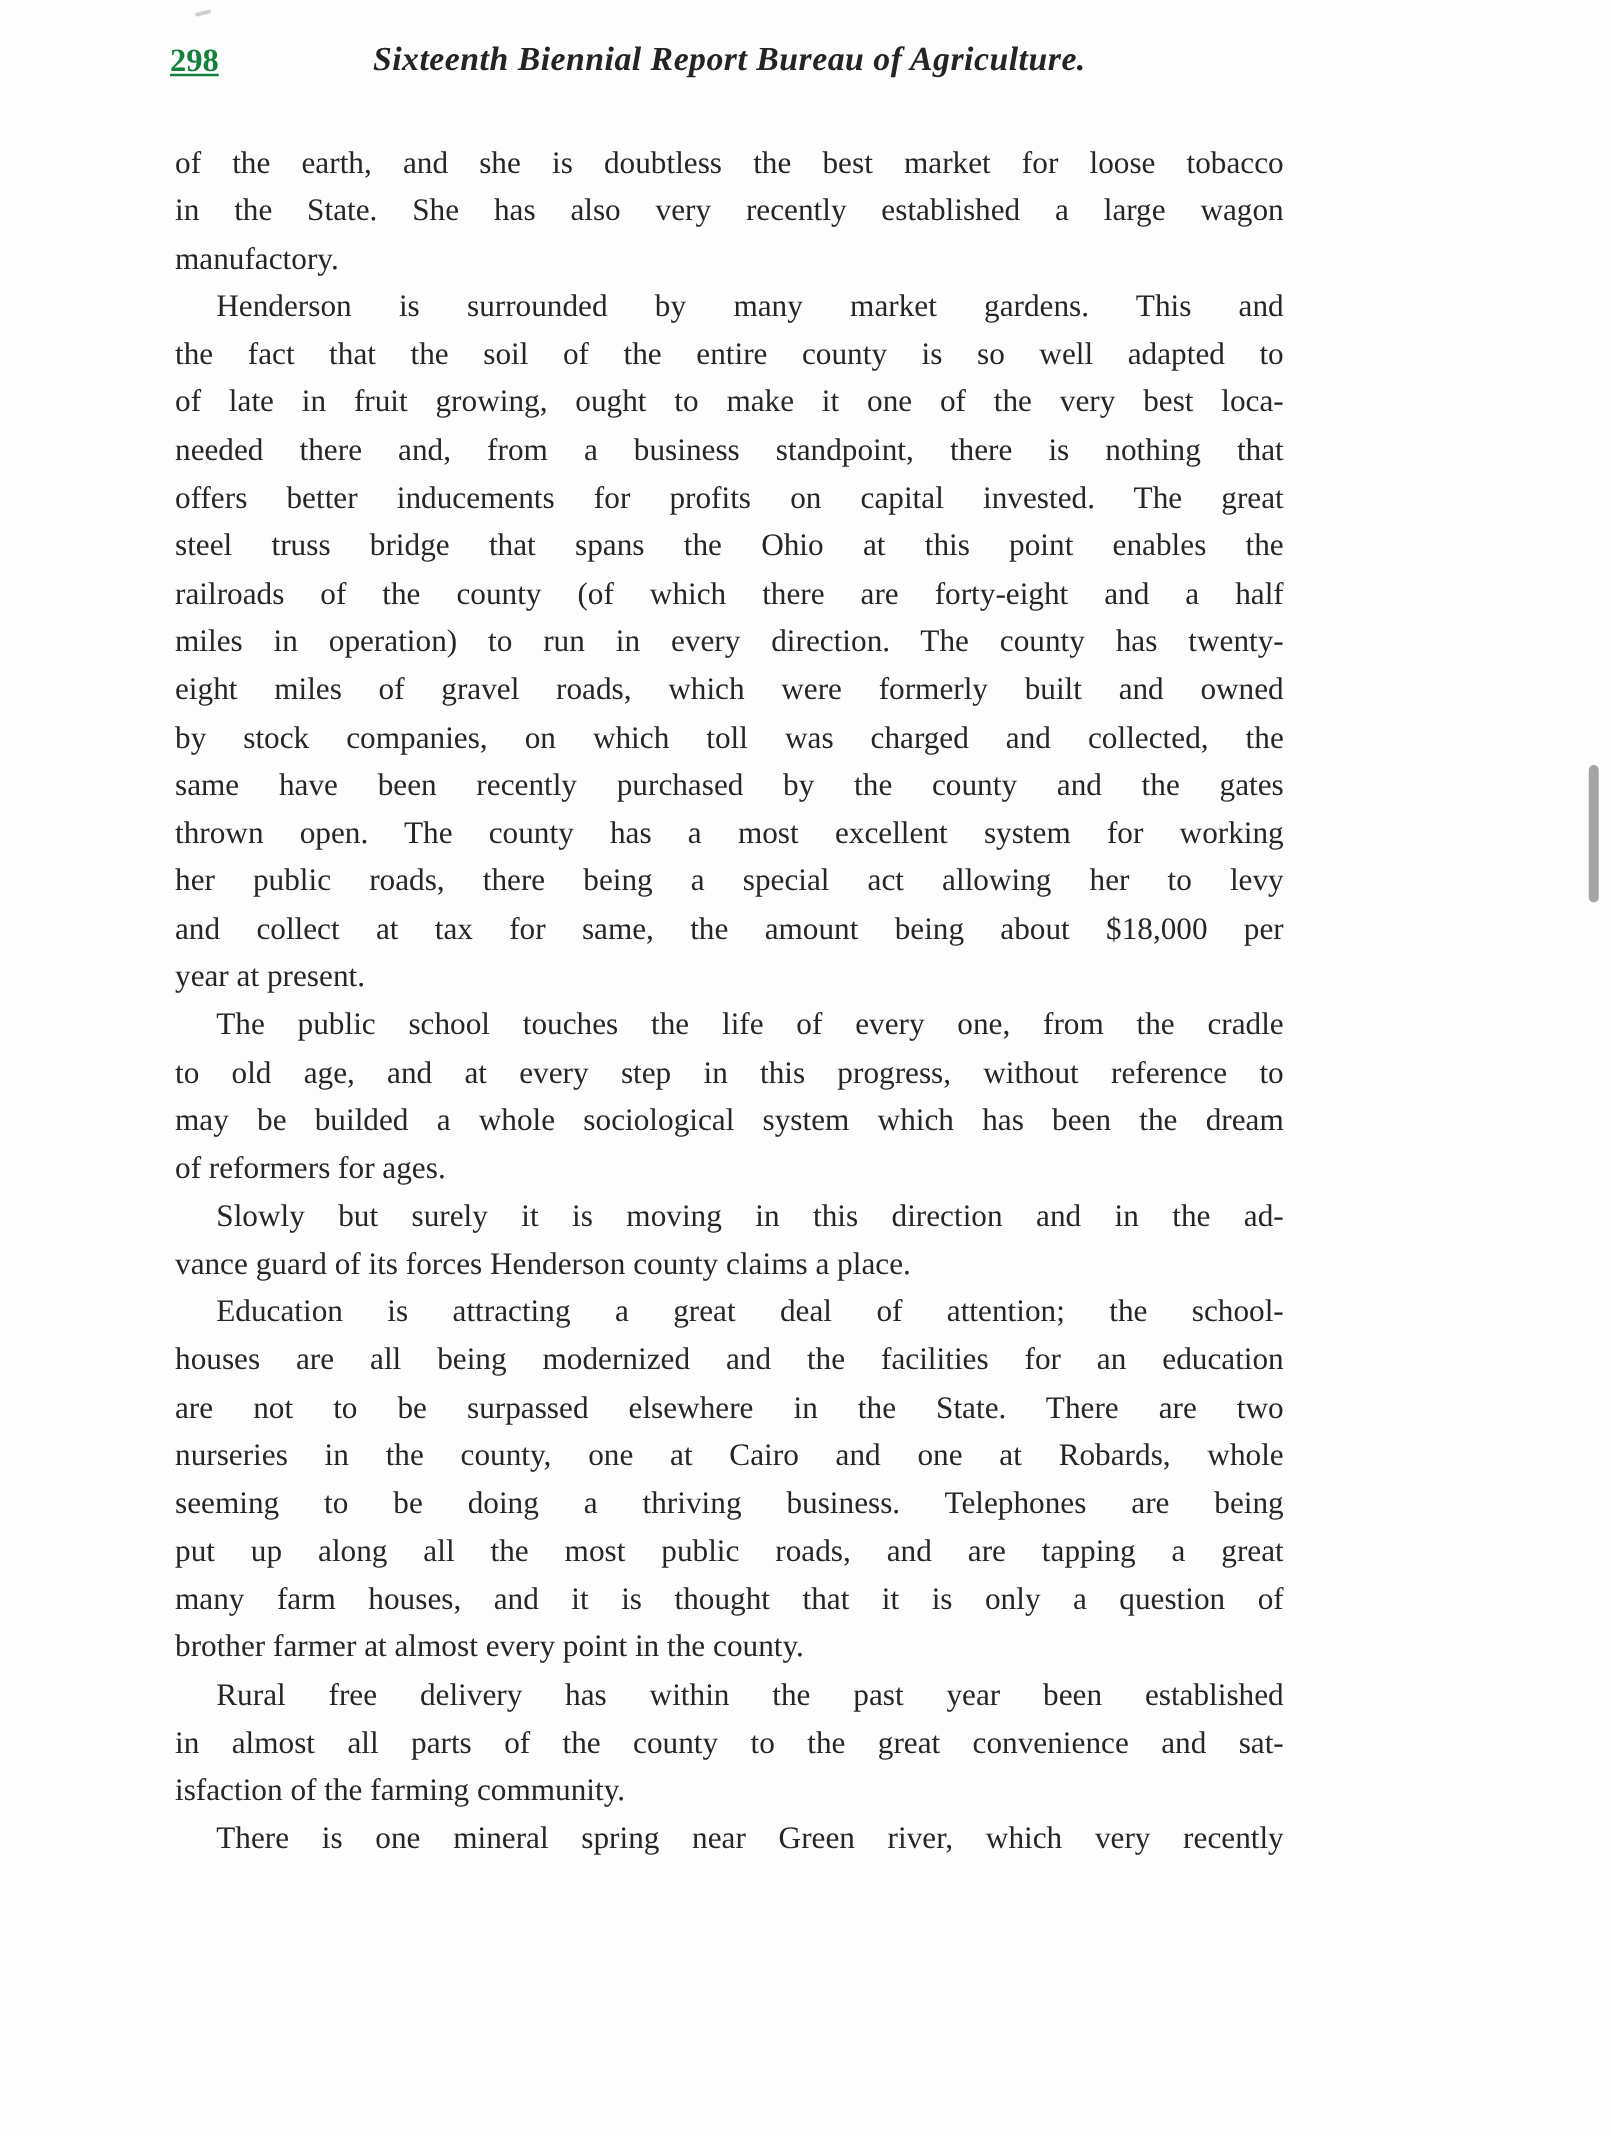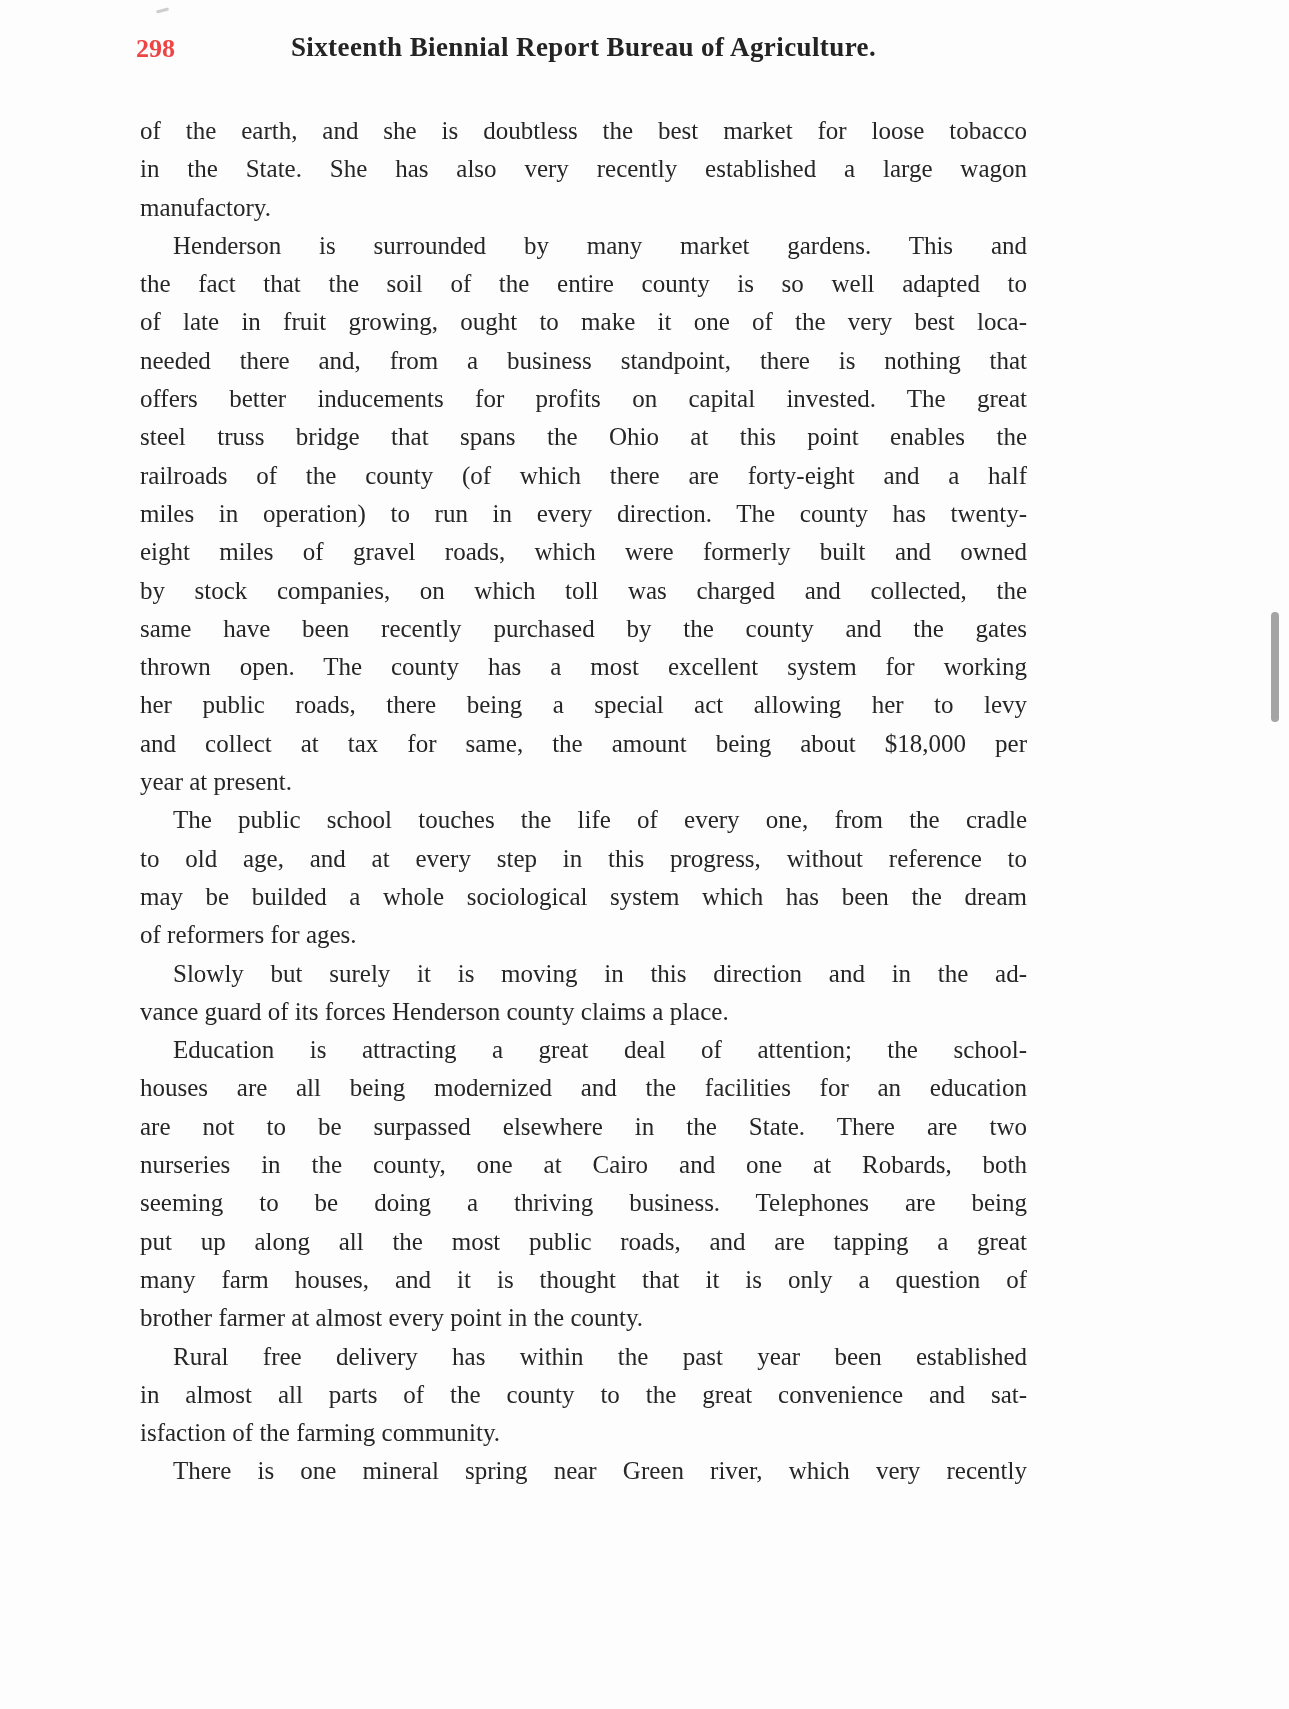--- a/index.html
+++ b/index.html
@@ -18,30 +18,32 @@
     left: 140px;
     width: 887px;
     height: 40px;
   }
   .page-number {
     position: absolute;
     left: -4px;
     top: 2px;
     font-size: 26px;
     font-weight: bold;
-    color: #ef4444;
+    color: #15803d;
+    text-decoration: underline;
   }
   .running-title {
     position: absolute;
     left: 0;
     top: 0;
     width: 100%;
     text-align: center;
     font-size: 27px;
     font-weight: bold;
+    font-style: italic;
     letter-spacing: 0.4px;
     color: #242424;
   }
   .page-text {
     position: absolute;
     top: 112px;
     left: 140px;
     width: 887px;
   }
   .line {
@@ -113,21 +115,21 @@
     <div class="line endline">year at present.</div>
     <div class="line indent">The public school touches the life of every one, from the cradle</div>
     <div class="line">to old age, and at every step in this progress, without reference to</div>
     <div class="line">may be builded a whole sociological system which has been the dream</div>
     <div class="line endline">of reformers for ages.</div>
     <div class="line indent">Slowly but surely it is moving in this direction and in the ad-</div>
     <div class="line endline">vance guard of its forces Henderson county claims a place.</div>
     <div class="line indent">Education is attracting a great deal of attention; the school-</div>
     <div class="line">houses are all being modernized and the facilities for an education</div>
     <div class="line">are not to be surpassed elsewhere in the State. There are two</div>
-    <div class="line">nurseries in the county, one at Cairo and one at Robards, both</div>
+    <div class="line">nurseries in the county, one at Cairo and one at Robards, whole</div>
     <div class="line">seeming to be doing a thriving business. Telephones are being</div>
     <div class="line">put up along all the most public roads, and are tapping a great</div>
     <div class="line">many farm houses, and it is thought that it is only a question of</div>
     <div class="line endline">brother farmer at almost every point in the county.</div>
     <div class="line indent">Rural free delivery has within the past year been established</div>
     <div class="line">in almost all parts of the county to the great convenience and sat-</div>
     <div class="line endline">isfaction of the farming community.</div>
     <div class="line indent">There is one mineral spring near Green river, which very recently</div>
   </div>
 

